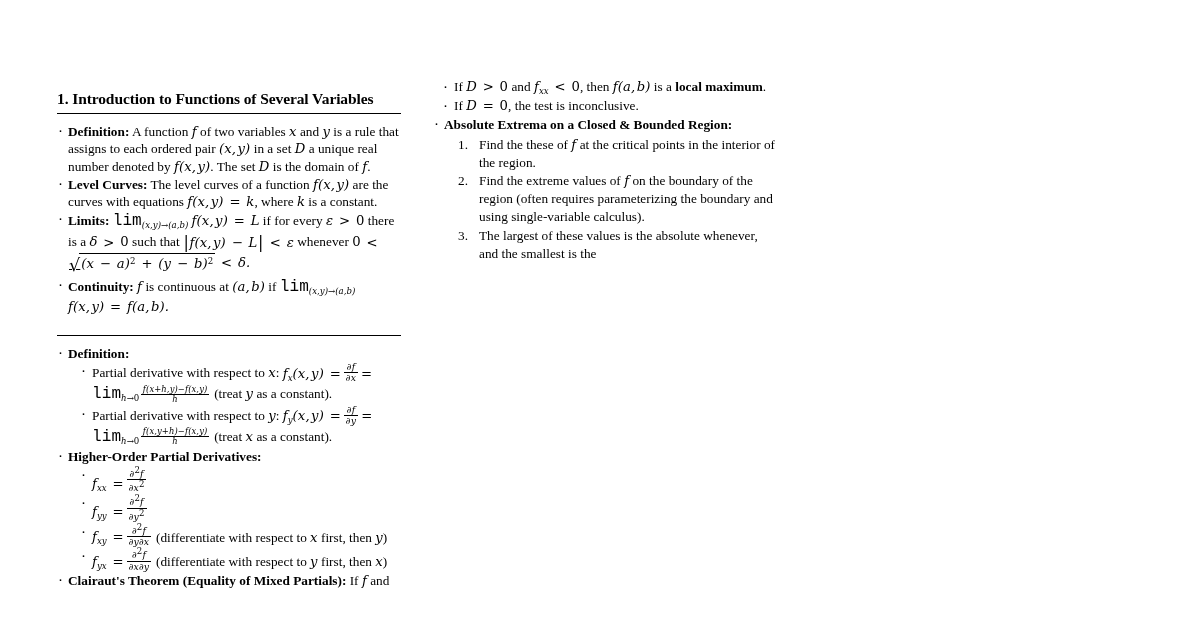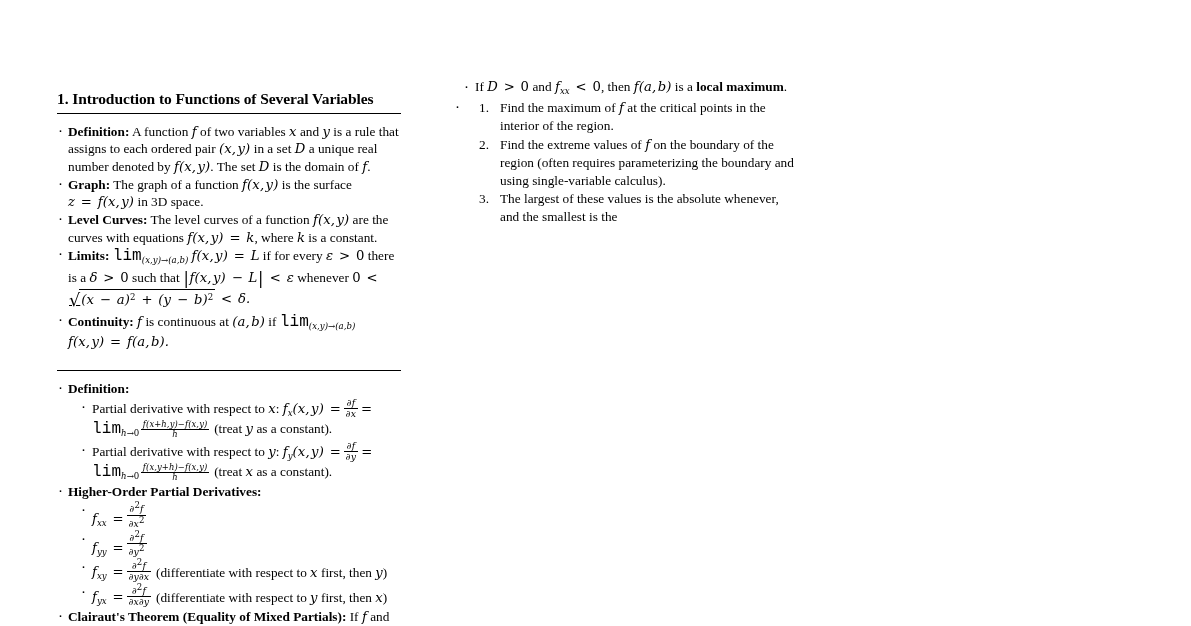--- a/index.html
+++ b/index.html
@@ -20,21 +20,21 @@
     position: absolute;
     inset: 0;
   }
 
   
   .col {
     position: absolute;
     top: 0;
   }
   .col-left  { left: 57px;  width: 345px; }
-  .col-right { left: 454px; width: 345px; }
+  .col-right { left: 433px; width: 345px; }
 
   .col-left  .col-inner { padding-top: 90px; }
   .col-right .col-inner { padding-top: 78px; }
 
   
   h2.section-heading {
     font-family: "Liberation Serif", "DejaVu Serif", serif;
     font-size: 15.5px;
     font-weight: bold;
     margin: 0 0 0 0;
@@ -230,28 +230,20 @@
             <span class="m nowrap">(<span class="mi">x</span>, <span class="mi">y</span>)</span>
             <span>in a set</span>
             <span class="m">D</span>
             <span>a unique real number denoted by</span>
             <span class="m nowrap">f(<span class="mi">x</span>, <span class="mi">y</span>)</span><span>. The set</span>
             <span class="m">D</span>
             <span>is the domain of</span>
             <span class="m">f</span><span>.</span>
           </li>
 
-          <li>
-            <b>Graph:</b>
-            <span>The graph of a function</span>
-            <span class="m nowrap">f(<span class="mi">x</span>, <span class="mi">y</span>)</span>
-            <span>is the surface</span>
-            <span class="m nowrap">z <span class="op">=</span> f(<span class="mi">x</span>, <span class="mi">y</span>)</span>
-            <span>in 3D space.</span>
-          </li>
 
           <li>
             <b>Level Curves:</b>
             <span>The level curves of a function</span>
             <span class="m nowrap">f(<span class="mi">x</span>, <span class="mi">y</span>)</span>
             <span>are the curves with equations</span>
             <span class="m nowrap">f(<span class="mi">x</span>, <span class="mi">y</span>) <span class="op">=</span> k</span><span>, where</span>
             <span class="m">k</span>
             <span>is a constant.</span>
           </li>
@@ -361,27 +353,32 @@
       <ul class="lvl2" style="padding-left:10px;">
         <li>
           <span>If</span>
           <span class="m nowrap">D <span class="op">&gt;</span> <span class="mu">0</span></span>
           <span>and</span>
           <span class="m nowrap">f<span class="sub">xx</span> <span class="op">&lt;</span> <span class="mu">0</span></span><span>, then</span>
           <span class="m nowrap">f(<span class="mi">a</span>, <span class="mi">b</span>)</span>
           <span>is a</span>
           <b>local maximum</b><span>.</span>
         </li>
+        <li>
+          <span>If</span>
+          <span class="m nowrap">D <span class="op">=</span> <span class="mu">0</span></span><span>, the test is inconclusive.</span>
+        </li>
       </ul>
 
       <ul class="lvl1" style="margin-top:1px;">
         <li>
+          <b>Absolute Extrema on a Closed &amp; Bounded Region:</b>
           <ol class="numlist" style="margin-top:2px;">
             <li>
-              <span>Find the maximum of</span>
+              <span>Find the these of</span>
               <span class="m">f</span>
               <span>at the critical points in the interior of the region.</span>
             </li>
             <li>
               <span>Find the extreme values of</span>
               <span class="m">f</span>
               <span>on the boundary of the region (often requires parameterizing the boundary and using single-variable calculus).</span>
             </li>
             <li>
               <span>The largest of these values is the absolute whenever, and the smallest is the</span>

